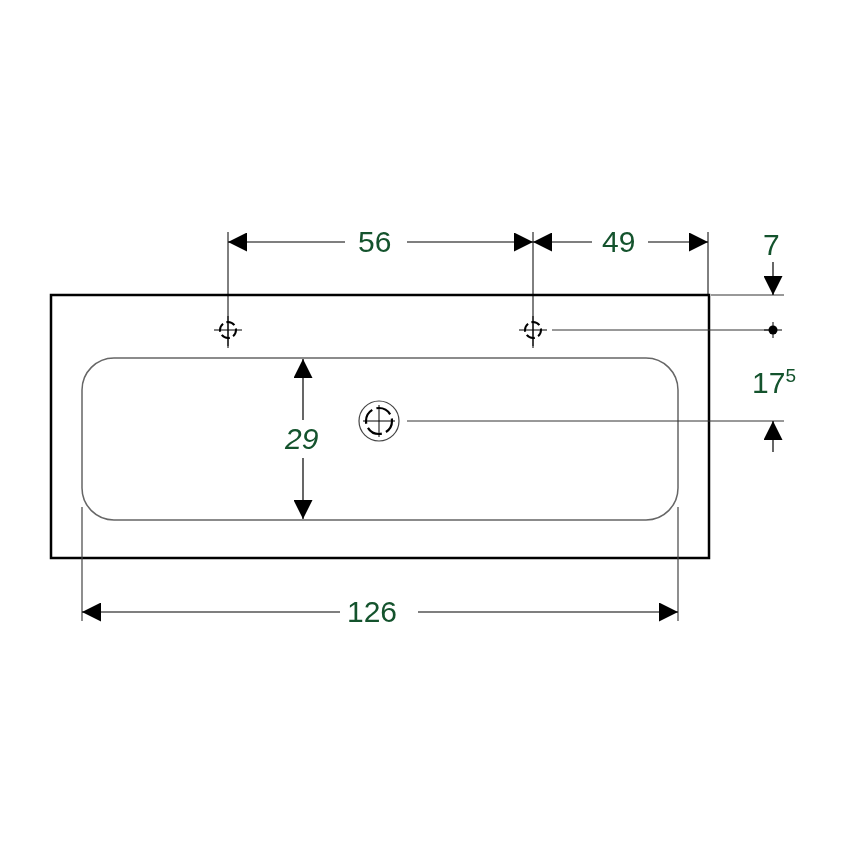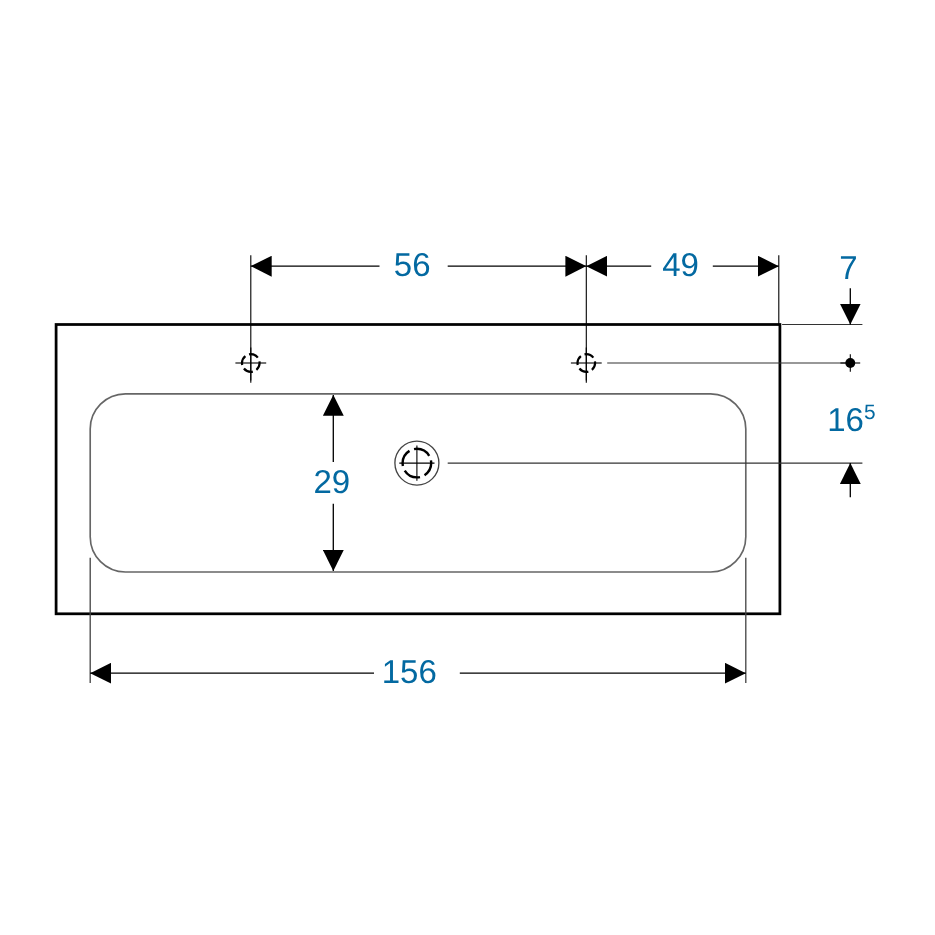--- a/index.html
+++ b/index.html
@@ -2,21 +2,21 @@
 <html><head>
   <meta charset="utf-8">
   <style>
     html, body { margin: 0; padding: 0; background: #ffffff; }
     body { width: 850px; height: 850px; position: relative; overflow: hidden; }
     #drawing { position: absolute; left: 0; top: 0; width: 850px; height: 850px; }
     .dim-label {
       position: absolute;
       font-family: "Liberation Sans", sans-serif;
       font-size: 30px;
-      color: #0369a1;
+      color: #14532d;
       line-height: 1;
       background: #fff;
       white-space: nowrap;
     }
     .dim-label sup { font-size: 19px; vertical-align: top; position: relative; top: -2px; }
   </style>
 </head>
 <body>
 
 <svg id="drawing" viewBox="0 0 850 850" xmlns="http://www.w3.org/2000/svg">
@@ -78,16 +78,16 @@
   <line x1="678" y1="507" x2="678" y2="621" stroke="#444" stroke-width="1.2"></line>
 
   <line x1="82" y1="612" x2="340" y2="612" stroke="#000" stroke-width="1.2" marker-start="url(#arr)"></line>
   <line x1="418" y1="612" x2="678" y2="612" stroke="#000" stroke-width="1.2" marker-end="url(#arr)"></line>
 </svg>
 
 <div class="dim-label" style="left:358px; top:227px;">56</div>
 <div class="dim-label" style="left:602px; top:227px;">49</div>
 <div class="dim-label" style="left:763px; top:230px;">7</div>
 <div class="dim-label" style="left:752px; top:368px; background:transparent;">
-  <span>16</span><sup>5</sup>
+  <span>17</span><sup>5</sup>
 </div>
-<div class="dim-label" style="left:285px; top:424px;">29</div>
-<div class="dim-label" style="left:347px; top:597px;">156</div>
+<div class="dim-label" style="left:285px; top:424px;font-style:italic;">29</div>
+<div class="dim-label" style="left:347px; top:597px;">126</div>
 
 </body></html>

